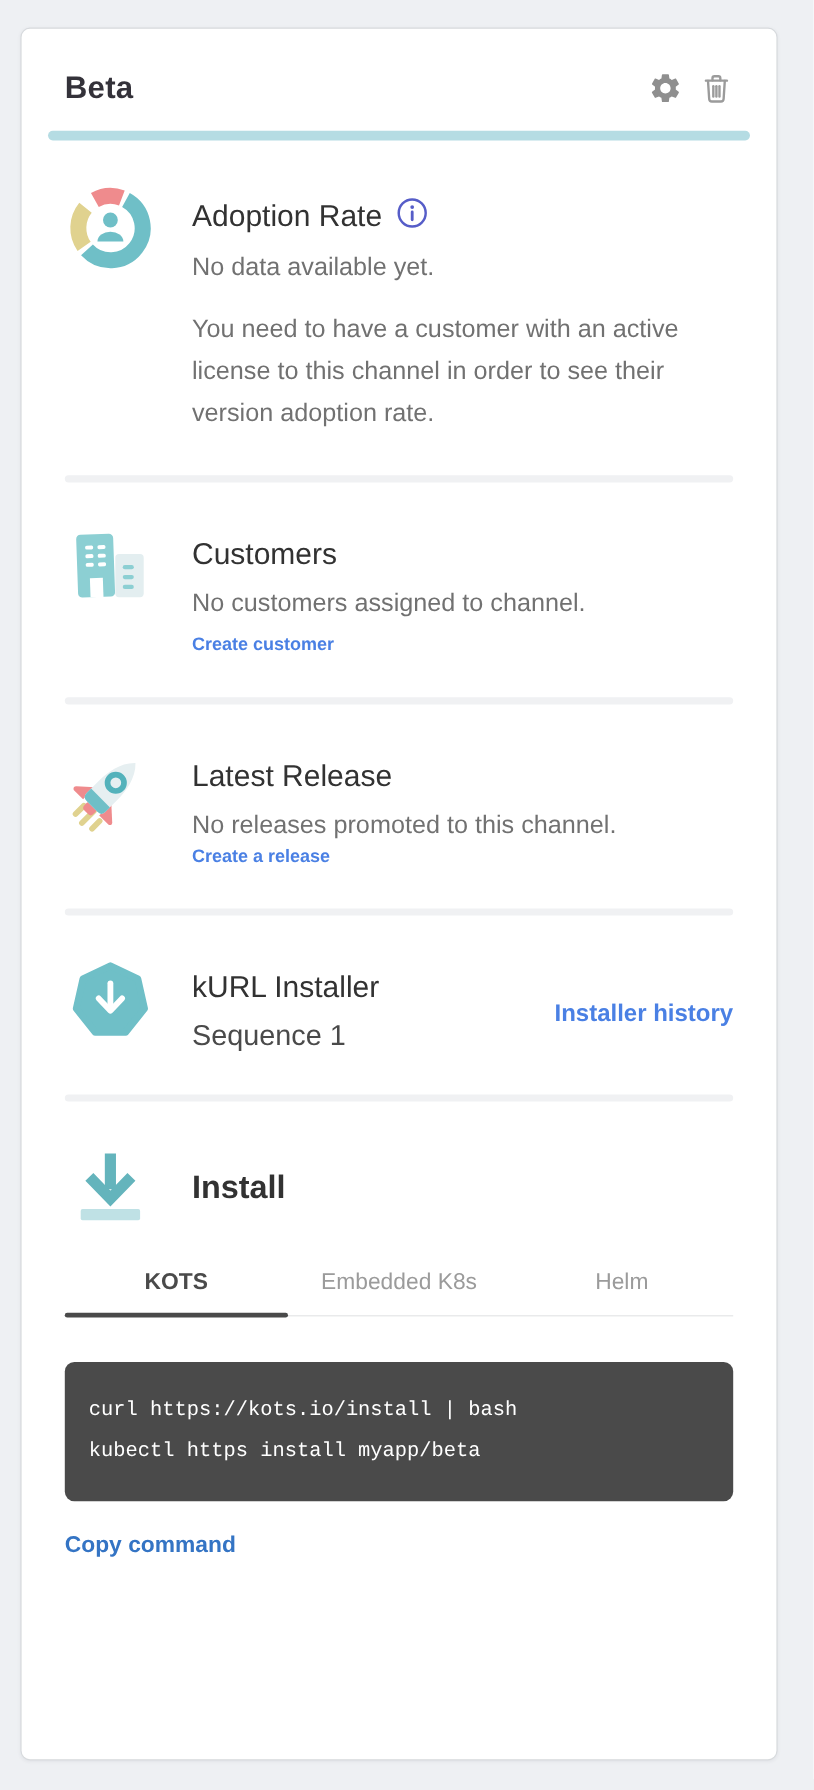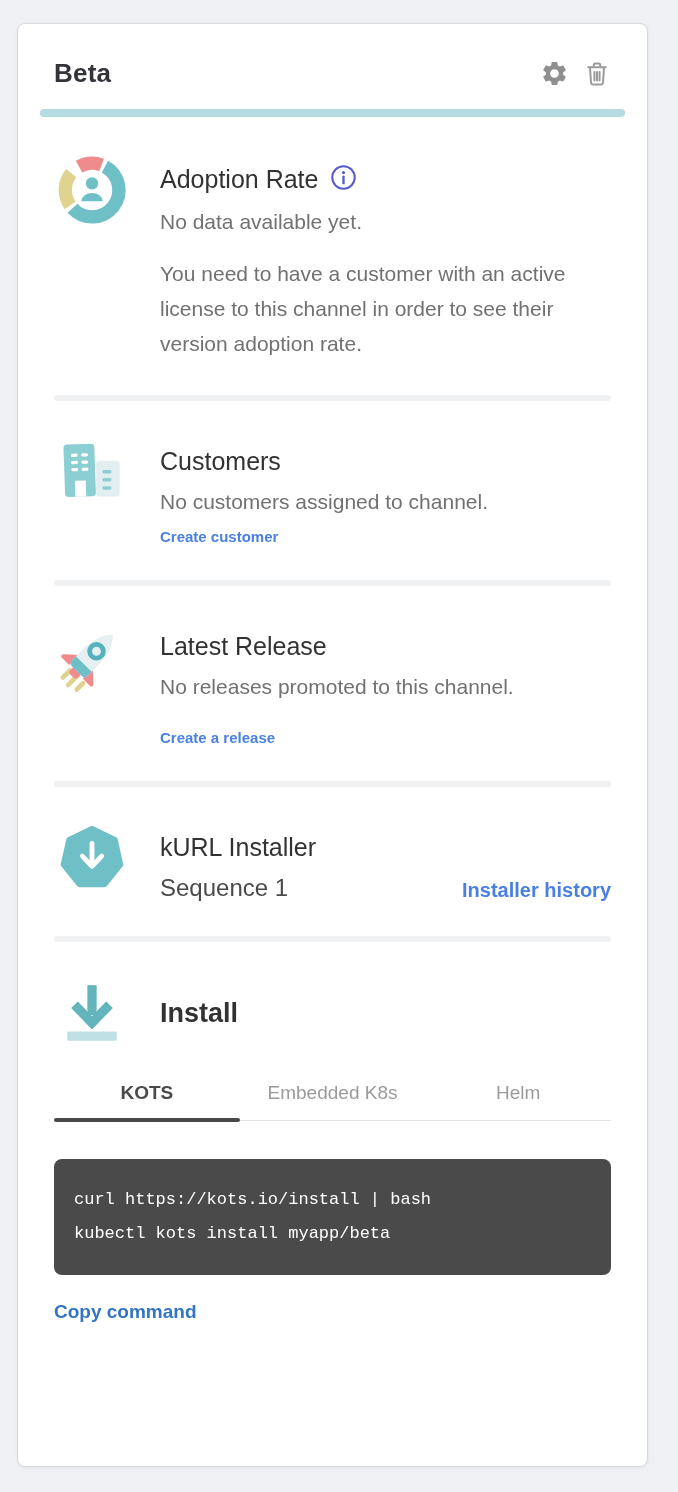--- a/index.html
+++ b/index.html
@@ -34,21 +34,21 @@
   .icon-col { width: 76px; flex: none; margin-right: 30px; display: flex; justify-content: center; }
   .section-body { flex: 1; min-width: 0; padding-top: 10px; }
   .section-title { font-size: 25px; font-weight: 400; color: #323232; display: flex; align-items: center; }
   .empty-title { font-size: 21px; color: #717171; margin-top: 14px; }
   .empty-para  { font-size: 21px; color: #717171; margin-top: 22px; line-height: 35px; max-width: 420px; }
   .divider { height: 6px; border-radius: 3px; background: #f0f1f3; margin-top: 34px; }
   .text-link { font-size: 15px; font-weight: 600; color: #4a80e4; text-decoration: none; display: inline-block; cursor: pointer; }
   .section-body .text-link { margin-top: 14px; }
   .info-icon { margin-left: 12px; position: relative; top: 1px; cursor: pointer; }
   
-  .kurl-row .section-body { display: flex; align-items: flex-end; }
+  .kurl-row .section-body { display: flex; align-items: center; }
   .sequence-label { font-size: 24px; color: #4a4a4a; margin-top: 12px; }
   .kurl-link { margin-left: auto; font-size: 20px; font-weight: 600; color: #4a80e4; text-decoration: none; padding-top: 4px; cursor: pointer; }
   
   .install-header { display: flex; align-items: center; padding-top: 38px; }
   .install-title { font-size: 27px; font-weight: 700; color: #323232; }
   .tabs { display: flex; margin-top: 30px; border-bottom: 1px solid #e4e5e6; }
   .tab { flex: 1; text-align: center; font-size: 19px; padding: 6px 4px 16px 4px; color: #9b9b9b; cursor: pointer; position: relative; }
   .tab.active { color: #4a4a4a; font-weight: 600; }
   .tab.active::after {
     content: ""; position: absolute; left: 0; right: 0; bottom: -2px;
@@ -166,21 +166,21 @@
           <rect x="31" y="51" width="10" height="8" rx="3" fill="#ef8b8d"></rect>
           <path d="M36 4 C44.5 12 46.5 25 46.5 34 L46.5 48 Q46.5 52.5 42 52.5 L30 52.5 Q25.5 52.5 25.5 48 L25.5 34 C25.5 25 27.5 12 36 4 Z" fill="#e6eff1"></path>
           <path d="M25.5 43 L46.5 43 L46.5 48 Q46.5 52.5 42 52.5 L30 52.5 Q25.5 52.5 25.5 48 Z" fill="#6fbfc7"></path>
           <circle cx="36" cy="26" r="6.5" stroke="#53b2bb" stroke-width="4.5"></circle>
         </g>
       </svg>
     </div>
     <div class="section-body">
       <div class="section-title">Latest Release</div>
       <div class="empty-title">No releases promoted to this channel.</div>
-      <a class="text-link" style="margin-top:30px">Create a release</a>
+      <a class="text-link" style="margin-top:5px">Create a release</a>
     </div>
   </div>
   <div class="divider"></div>
 
   
   <div class="section kurl-row">
     <div class="icon-col">
       <svg width="70" height="70" viewBox="0 0 72 72">
         <polygon points="36,6 59.5,17.3 65.2,42.7 49,63 23,63 6.8,42.7 12.5,17.3" fill="#6fbfc7" stroke="#6fbfc7" stroke-width="6" stroke-linejoin="round"></polygon>
         <path d="M36 21 V41" stroke="#ffffff" stroke-width="5" stroke-linecap="round"></path>
@@ -209,17 +209,17 @@
     <div class="install-title">Install</div>
   </div>
 
   <div class="tabs">
     <div class="tab active">KOTS</div>
     <div class="tab">Embedded K8s</div>
     <div class="tab">Helm</div>
   </div>
 
 
-  <div class="code-block"><div>curl https://kots.io/install | bash</div><div>kubectl kots install myapp/beta</div></div>
+  <div class="code-block"><div>curl https://kots.io/install | bash</div><div>kubectl https install myapp/beta</div></div>
 
   <a class="copy-link">Copy command</a>
 
 </div>
 
 </body></html>

